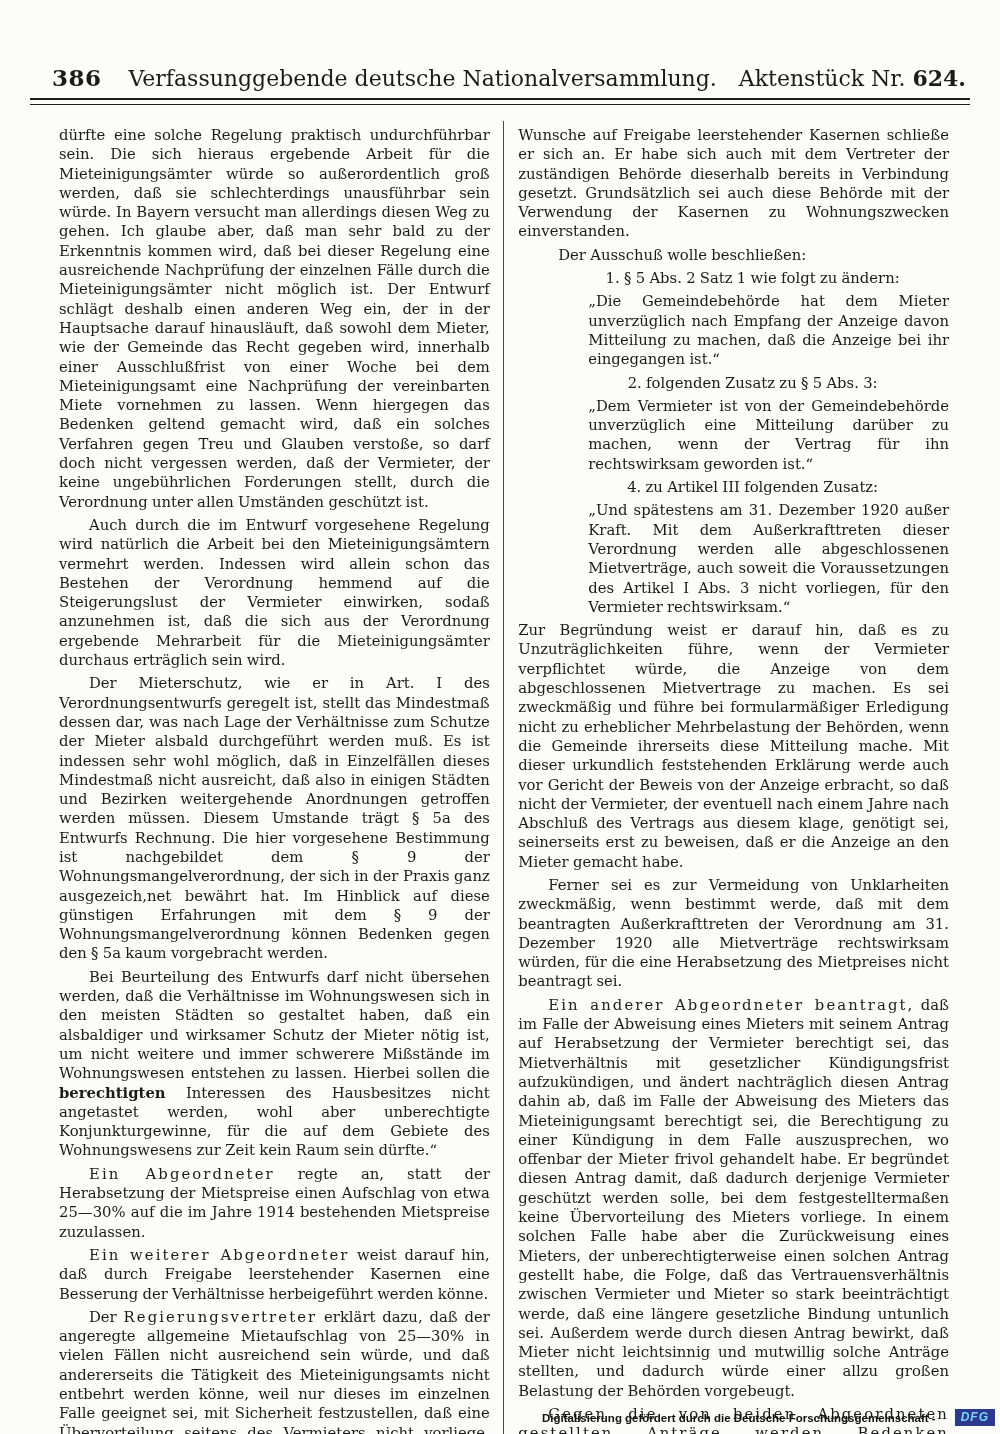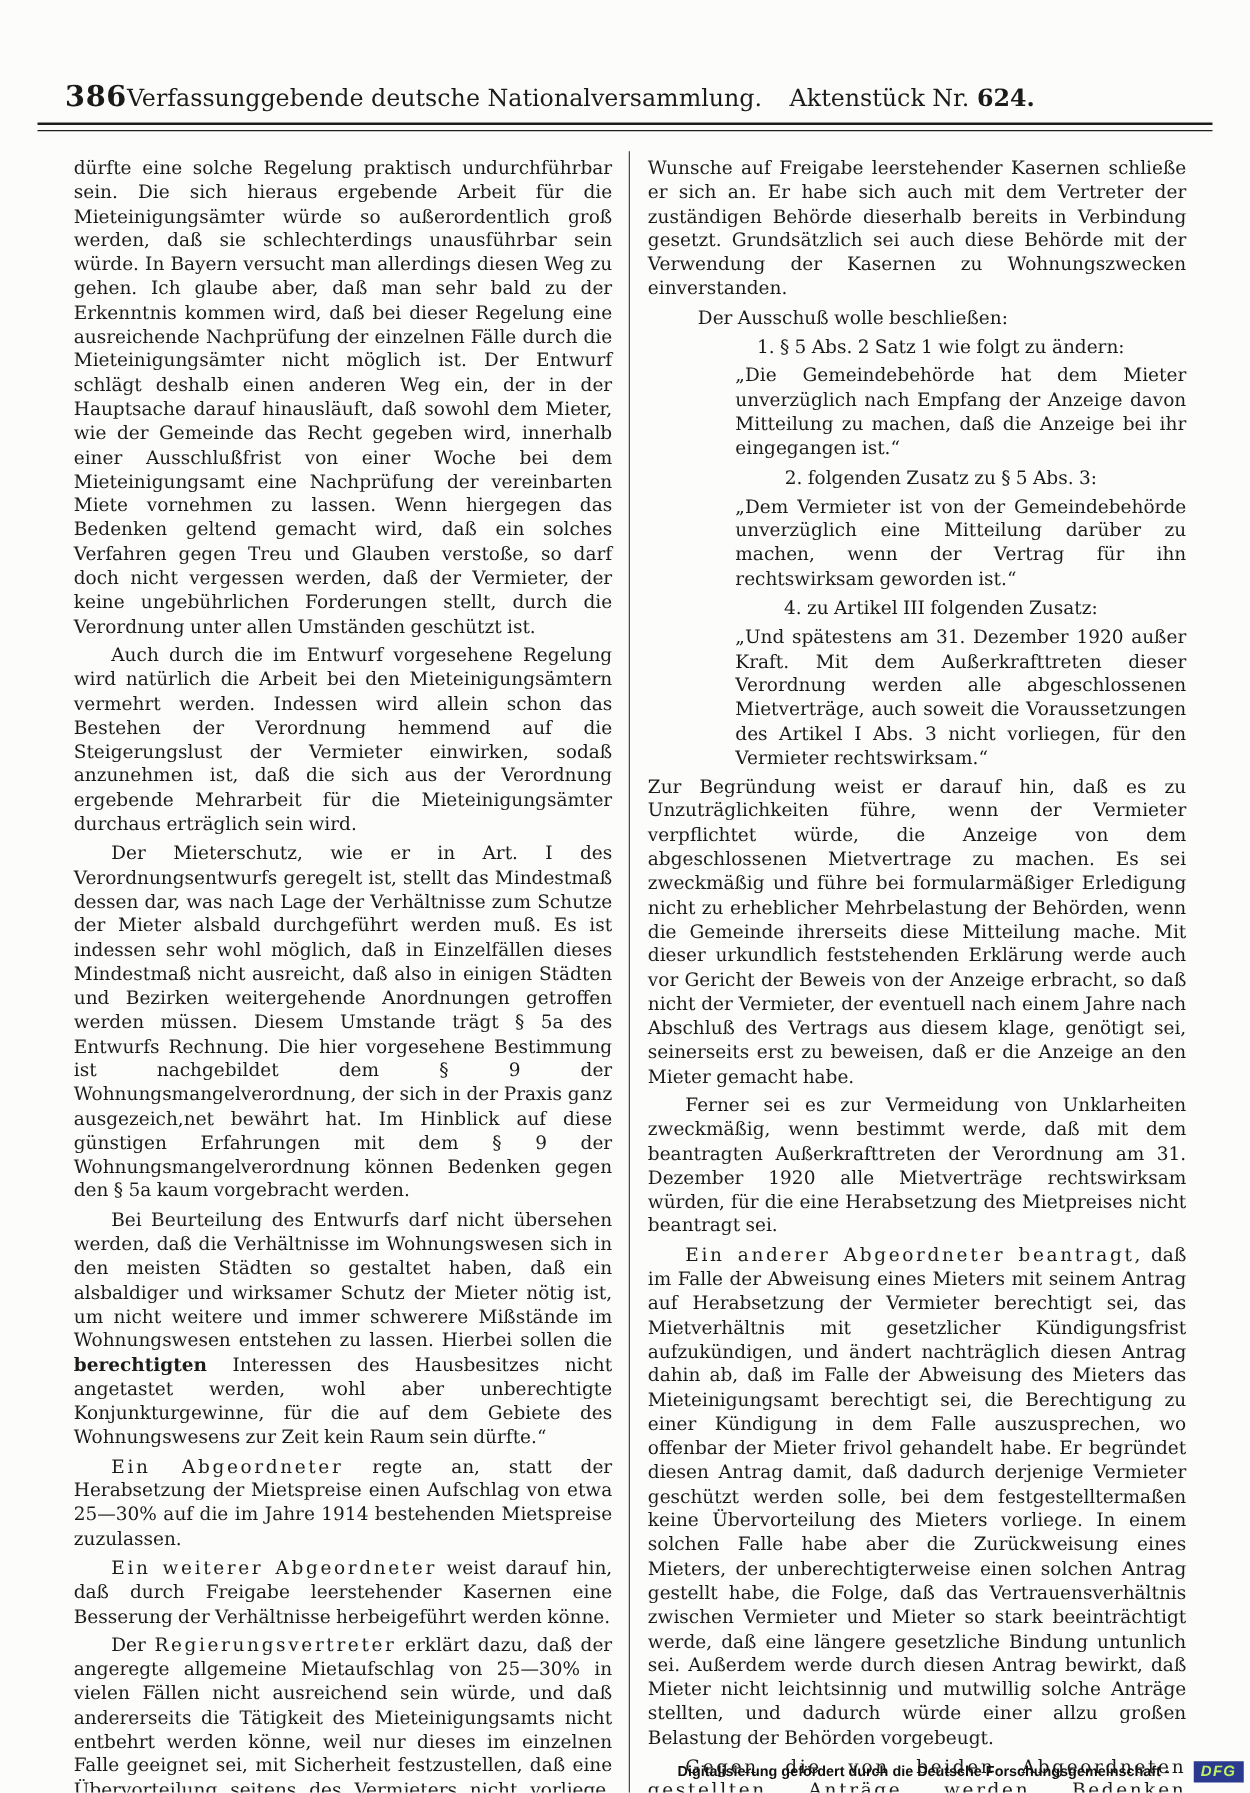--- a/index.html
+++ b/index.html
@@ -17,31 +17,32 @@
     width: 1000px;
     height: 1434px;
   }
   
   .hdr {
     display: flex;
     align-items: baseline;
     padding: 0 34px 0 0;
     margin: 0 0 0 0;
     padding-top: 64px;
+    gap: 22px;
   }
   .pagenum {
     margin-left: 52px;
     font-size: 23px;
     font-weight: bold;
     letter-spacing: 0.5px;
   }
   .htitle {
     flex: 1;
-    text-align: left;
-    font-size: 19px;
+    text-align: right;
+    font-size: 22px;
     white-space: nowrap;
   }
   .htitle .gap { display: inline-block; width: 22px; }
   .akt-num { font-weight: bold; }
   .double-rule {
     margin: 7px 30px 0 30px;
     height: 4px;
     border-top: 2.5px solid #1e1e1e;
     border-bottom: 1.5px solid #1e1e1e;
   }
@@ -82,21 +83,21 @@
     font-size: 11.5px;
     font-weight: bold;
     color: #111111;
     display: flex;
     align-items: center;
     gap: 19px;
   }
   .dfg-logo {
     display: inline-block;
     background: #2b3a8f;
-    color: #bef264;
+    color: #7dd3fc;
     font-size: 12px;
     font-weight: bold;
     font-style: italic;
     padding: 1px 6px 2px 6px;
     letter-spacing: 1px;
     line-height: 14px;
   }
 </style>
 </head>
 <body>

